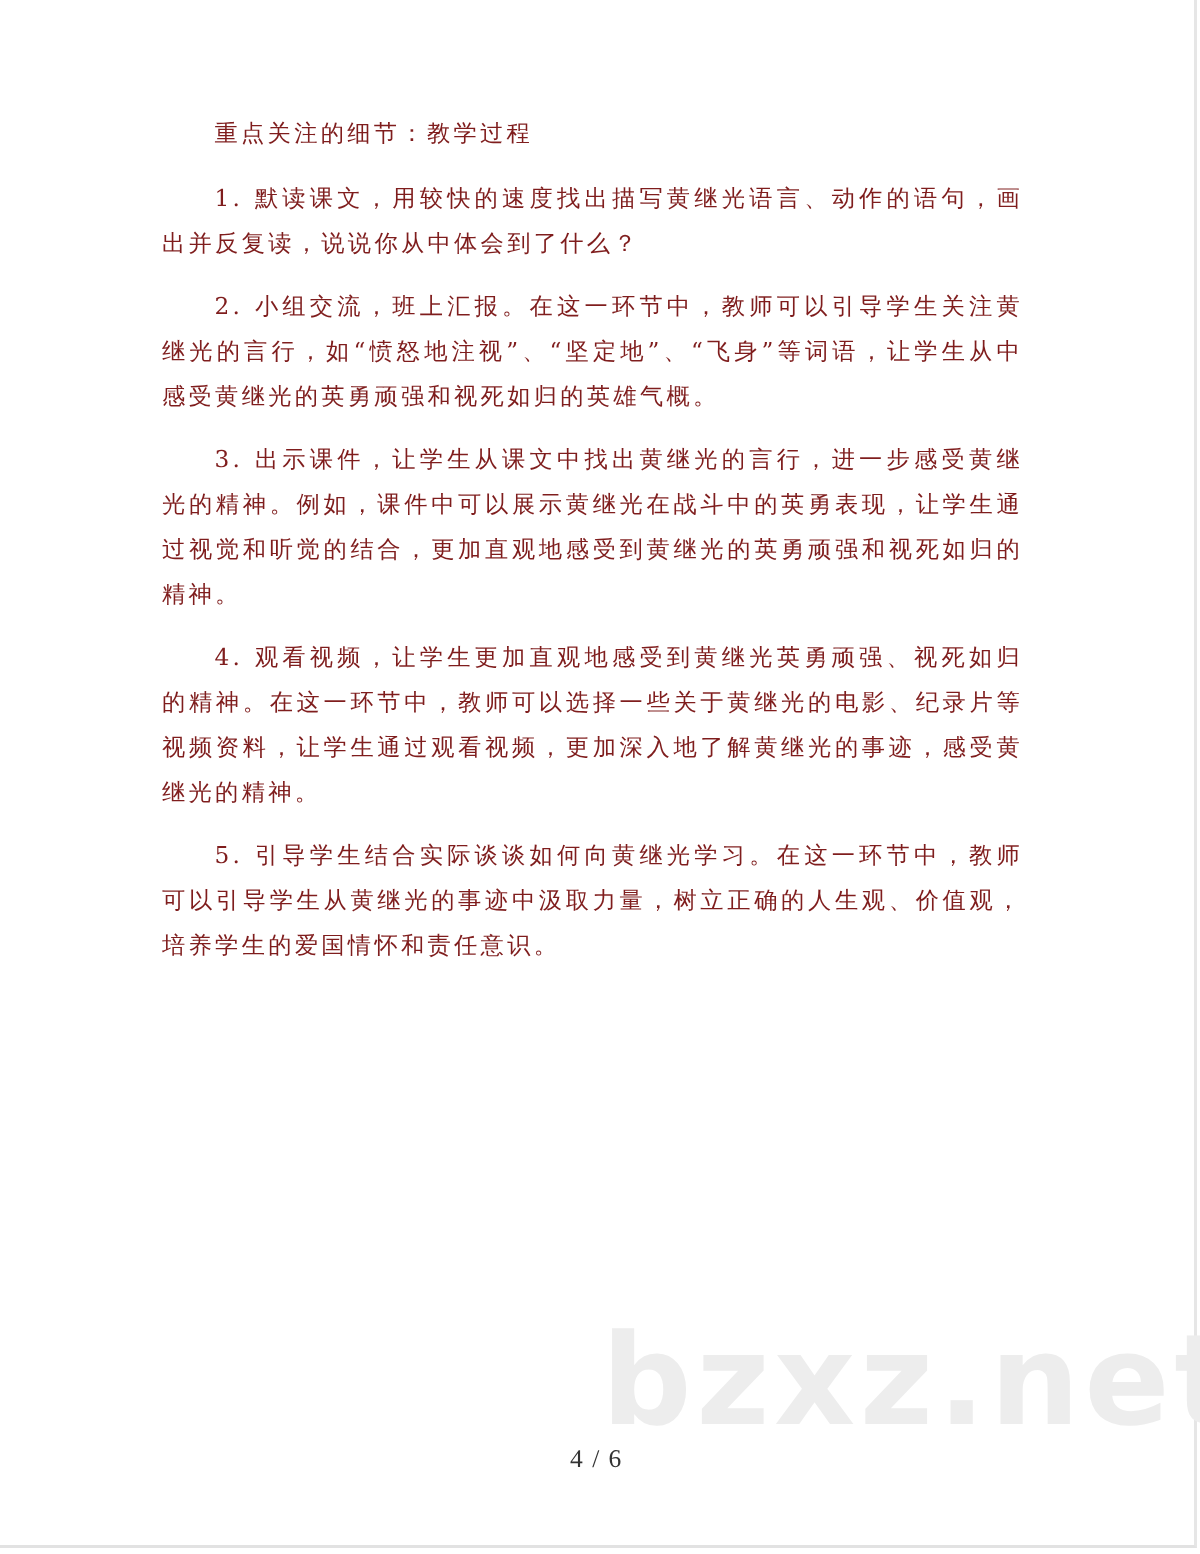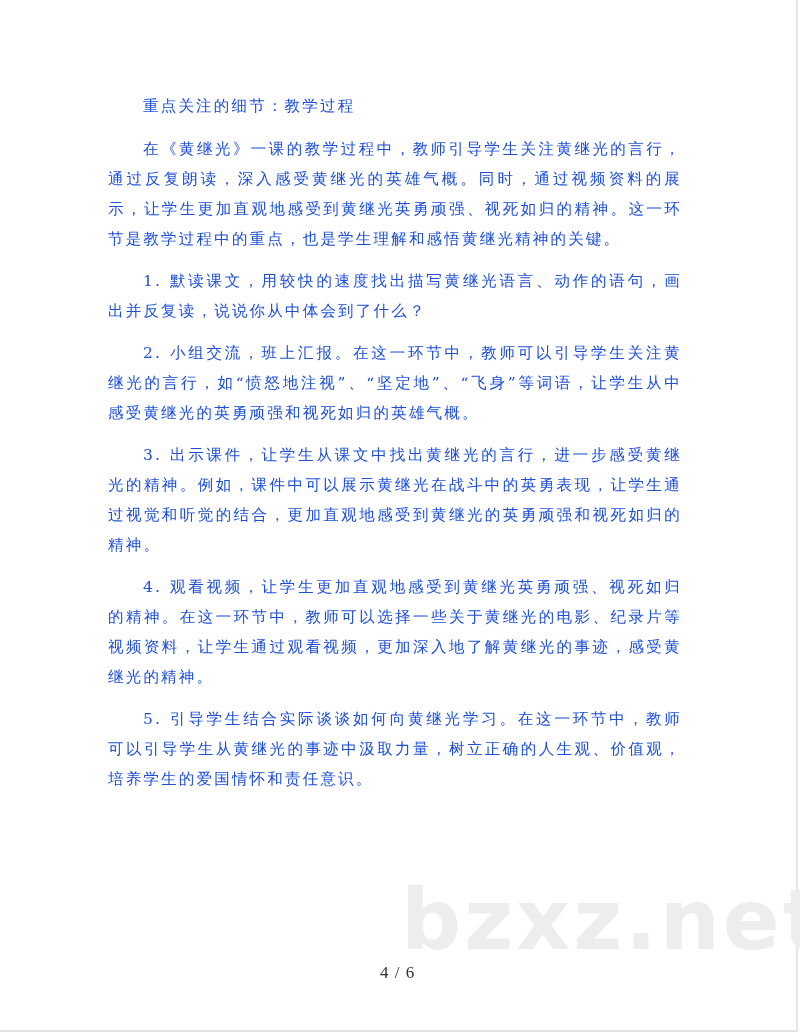--- a/index.html
+++ b/index.html
@@ -20,23 +20,23 @@
       top: 0;
       width: 796px;
       height: 1030px;
       background: #ffffff;
       border-right: 2px solid #e6e6e6;
       border-bottom: 2px solid #e2e2e2;
     }
     .content {
       position: absolute;
       left: 108px;
-      top: 91px;
+      top: 74px;
       width: 574px;
-      color: #1d4ed8;
+      color: #7f1d1d;
       font-size: 15.5px;
       line-height: 30px;
       letter-spacing: 2.2px;
     }
     .heading {
       margin: 0 0 13px 0;
       text-indent: 35px;
     }
     .para {
       margin: 0 0 12px 0;
@@ -73,21 +73,20 @@
   </style>
 </head>
 <body>
 
 <div class="page">
   <div class="watermark">bzxz.net</div>
 
   <div class="content">
     <p class="heading">重点关注的细节：教学过程</p>
 
-    <p class="para">在《黄继光》一课的教学过程中，教师引导学生关注黄继光的言行，通过反复朗读，深入感受黄继光的英雄气概。同时，通过视频资料的展示，让学生更加直观地感受到黄继光英勇顽强、视死如归的精神。这一环节是教学过程中的重点，也是学生理解和感悟黄继光精神的关键。</p>
 
     <p class="para step">1. 默读课文，用较快的速度找出描写黄继光语言、动作的语句，画出并反复读，说说你从中体会到了什么？</p>
     <p class="para step">2. 小组交流，班上汇报。在这一环节中，教师可以引导学生关注黄继光的言行，如“愤怒地注视”、“坚定地”、“飞身”等词语，让学生从中感受黄继光的英勇顽强和视死如归的英雄气概。</p>
     <p class="para step">3. 出示课件，让学生从课文中找出黄继光的言行，进一步感受黄继光的精神。例如，课件中可以展示黄继光在战斗中的英勇表现，让学生通过视觉和听觉的结合，更加直观地感受到黄继光的英勇顽强和视死如归的精神。</p>
     <p class="para step">4. 观看视频，让学生更加直观地感受到黄继光英勇顽强、视死如归的精神。在这一环节中，教师可以选择一些关于黄继光的电影、纪录片等视频资料，让学生通过观看视频，更加深入地了解黄继光的事迹，感受黄继光的精神。</p>
     <p class="para step">5. 引导学生结合实际谈谈如何向黄继光学习。在这一环节中，教师可以引导学生从黄继光的事迹中汲取力量，树立正确的人生观、价值观，培养学生的爱国情怀和责任意识。</p>
 
   </div>
 
   <div class="page-number">4 / 6</div>

